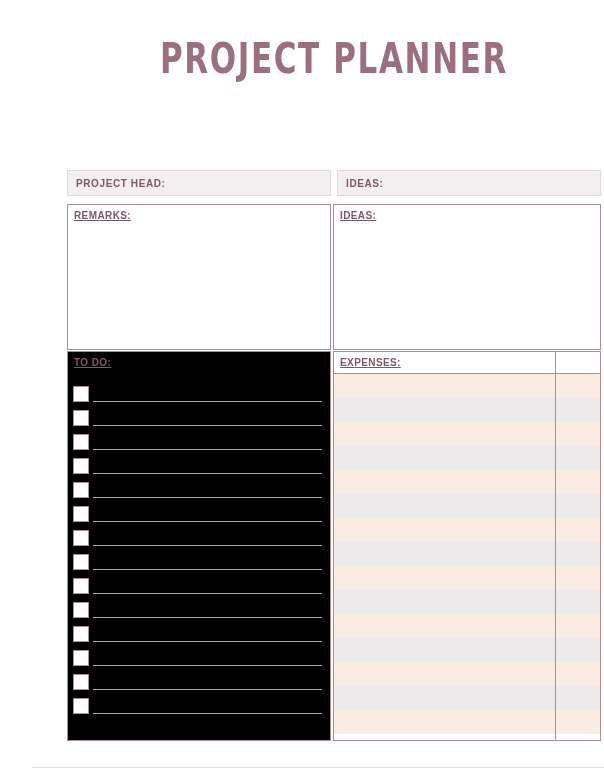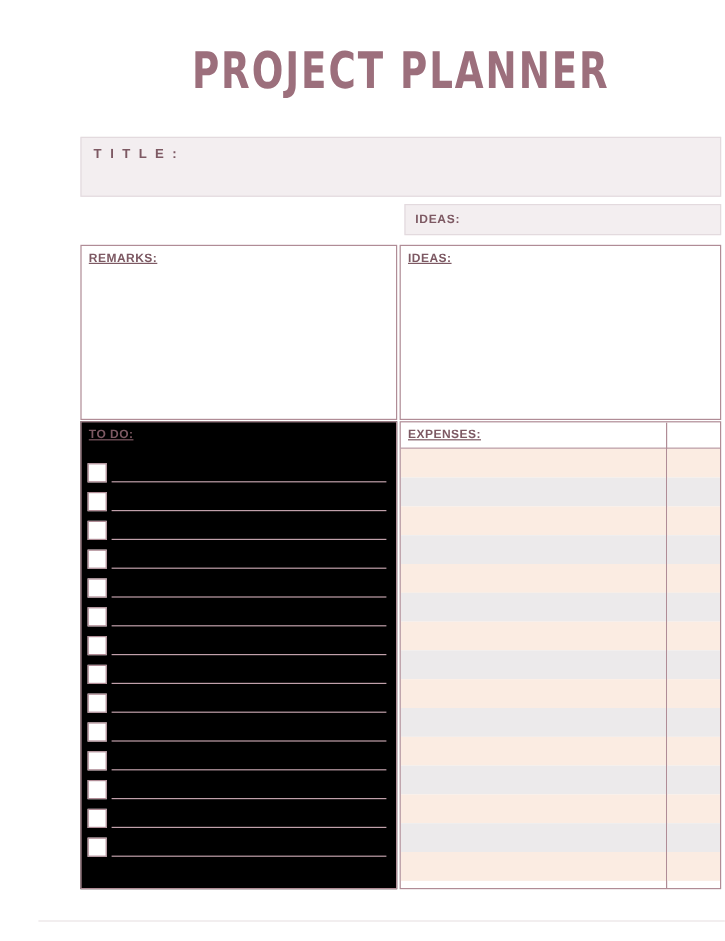--- a/index.html
+++ b/index.html
@@ -227,25 +227,25 @@
     background: #e9e3e5;
   }
 </style>
 </head>
 <body>
 
 <div class="page">
 
   <div class="title">PROJECT PLANNER</div>
 
-  <div class="title-band">
-    <span class="lbl">T I T L E :</span>
+
+  <div class="ph-band">
+    <span class="lbl">PROJECT HEAD:</span>
     <span class="val"></span>
   </div>
-
 
   <div class="bd-band">
     <span class="lbl">IDEAS:</span>
     <span class="val"></span>
   </div>
 
   <div class="remarks-box">
     <span class="boxlbl">REMARKS:</span>
     <div class="val"></div>
   </div>

